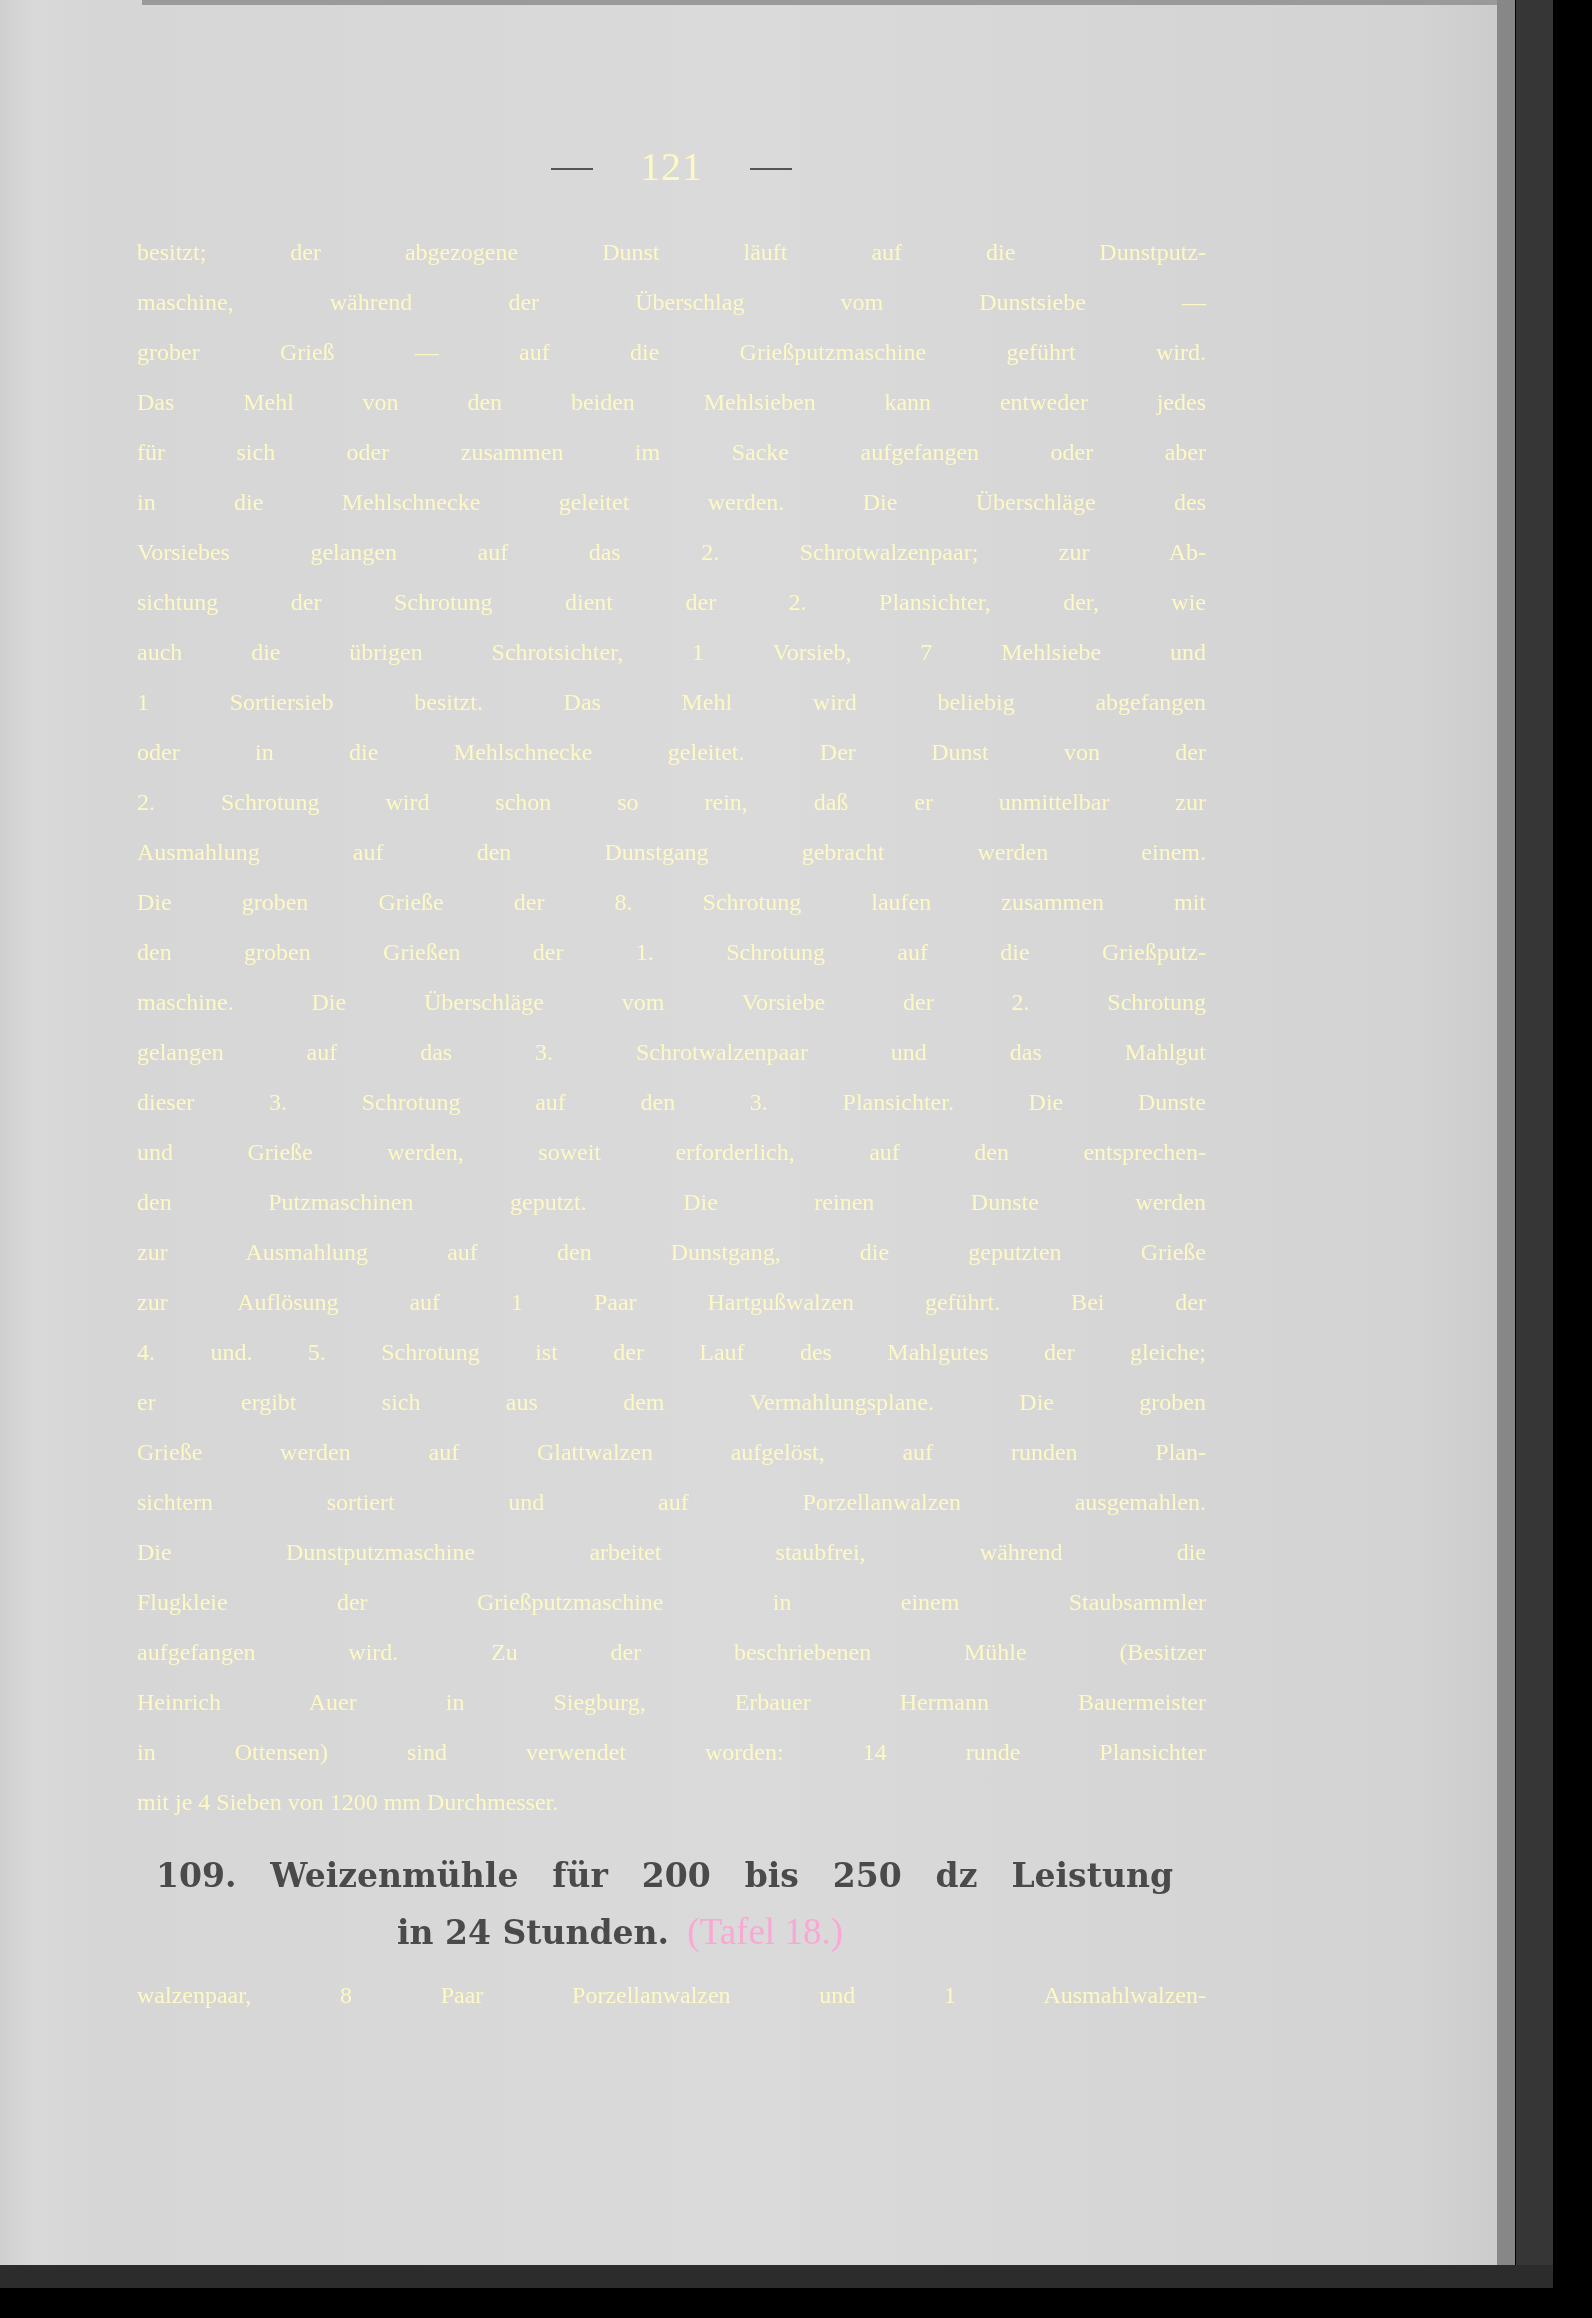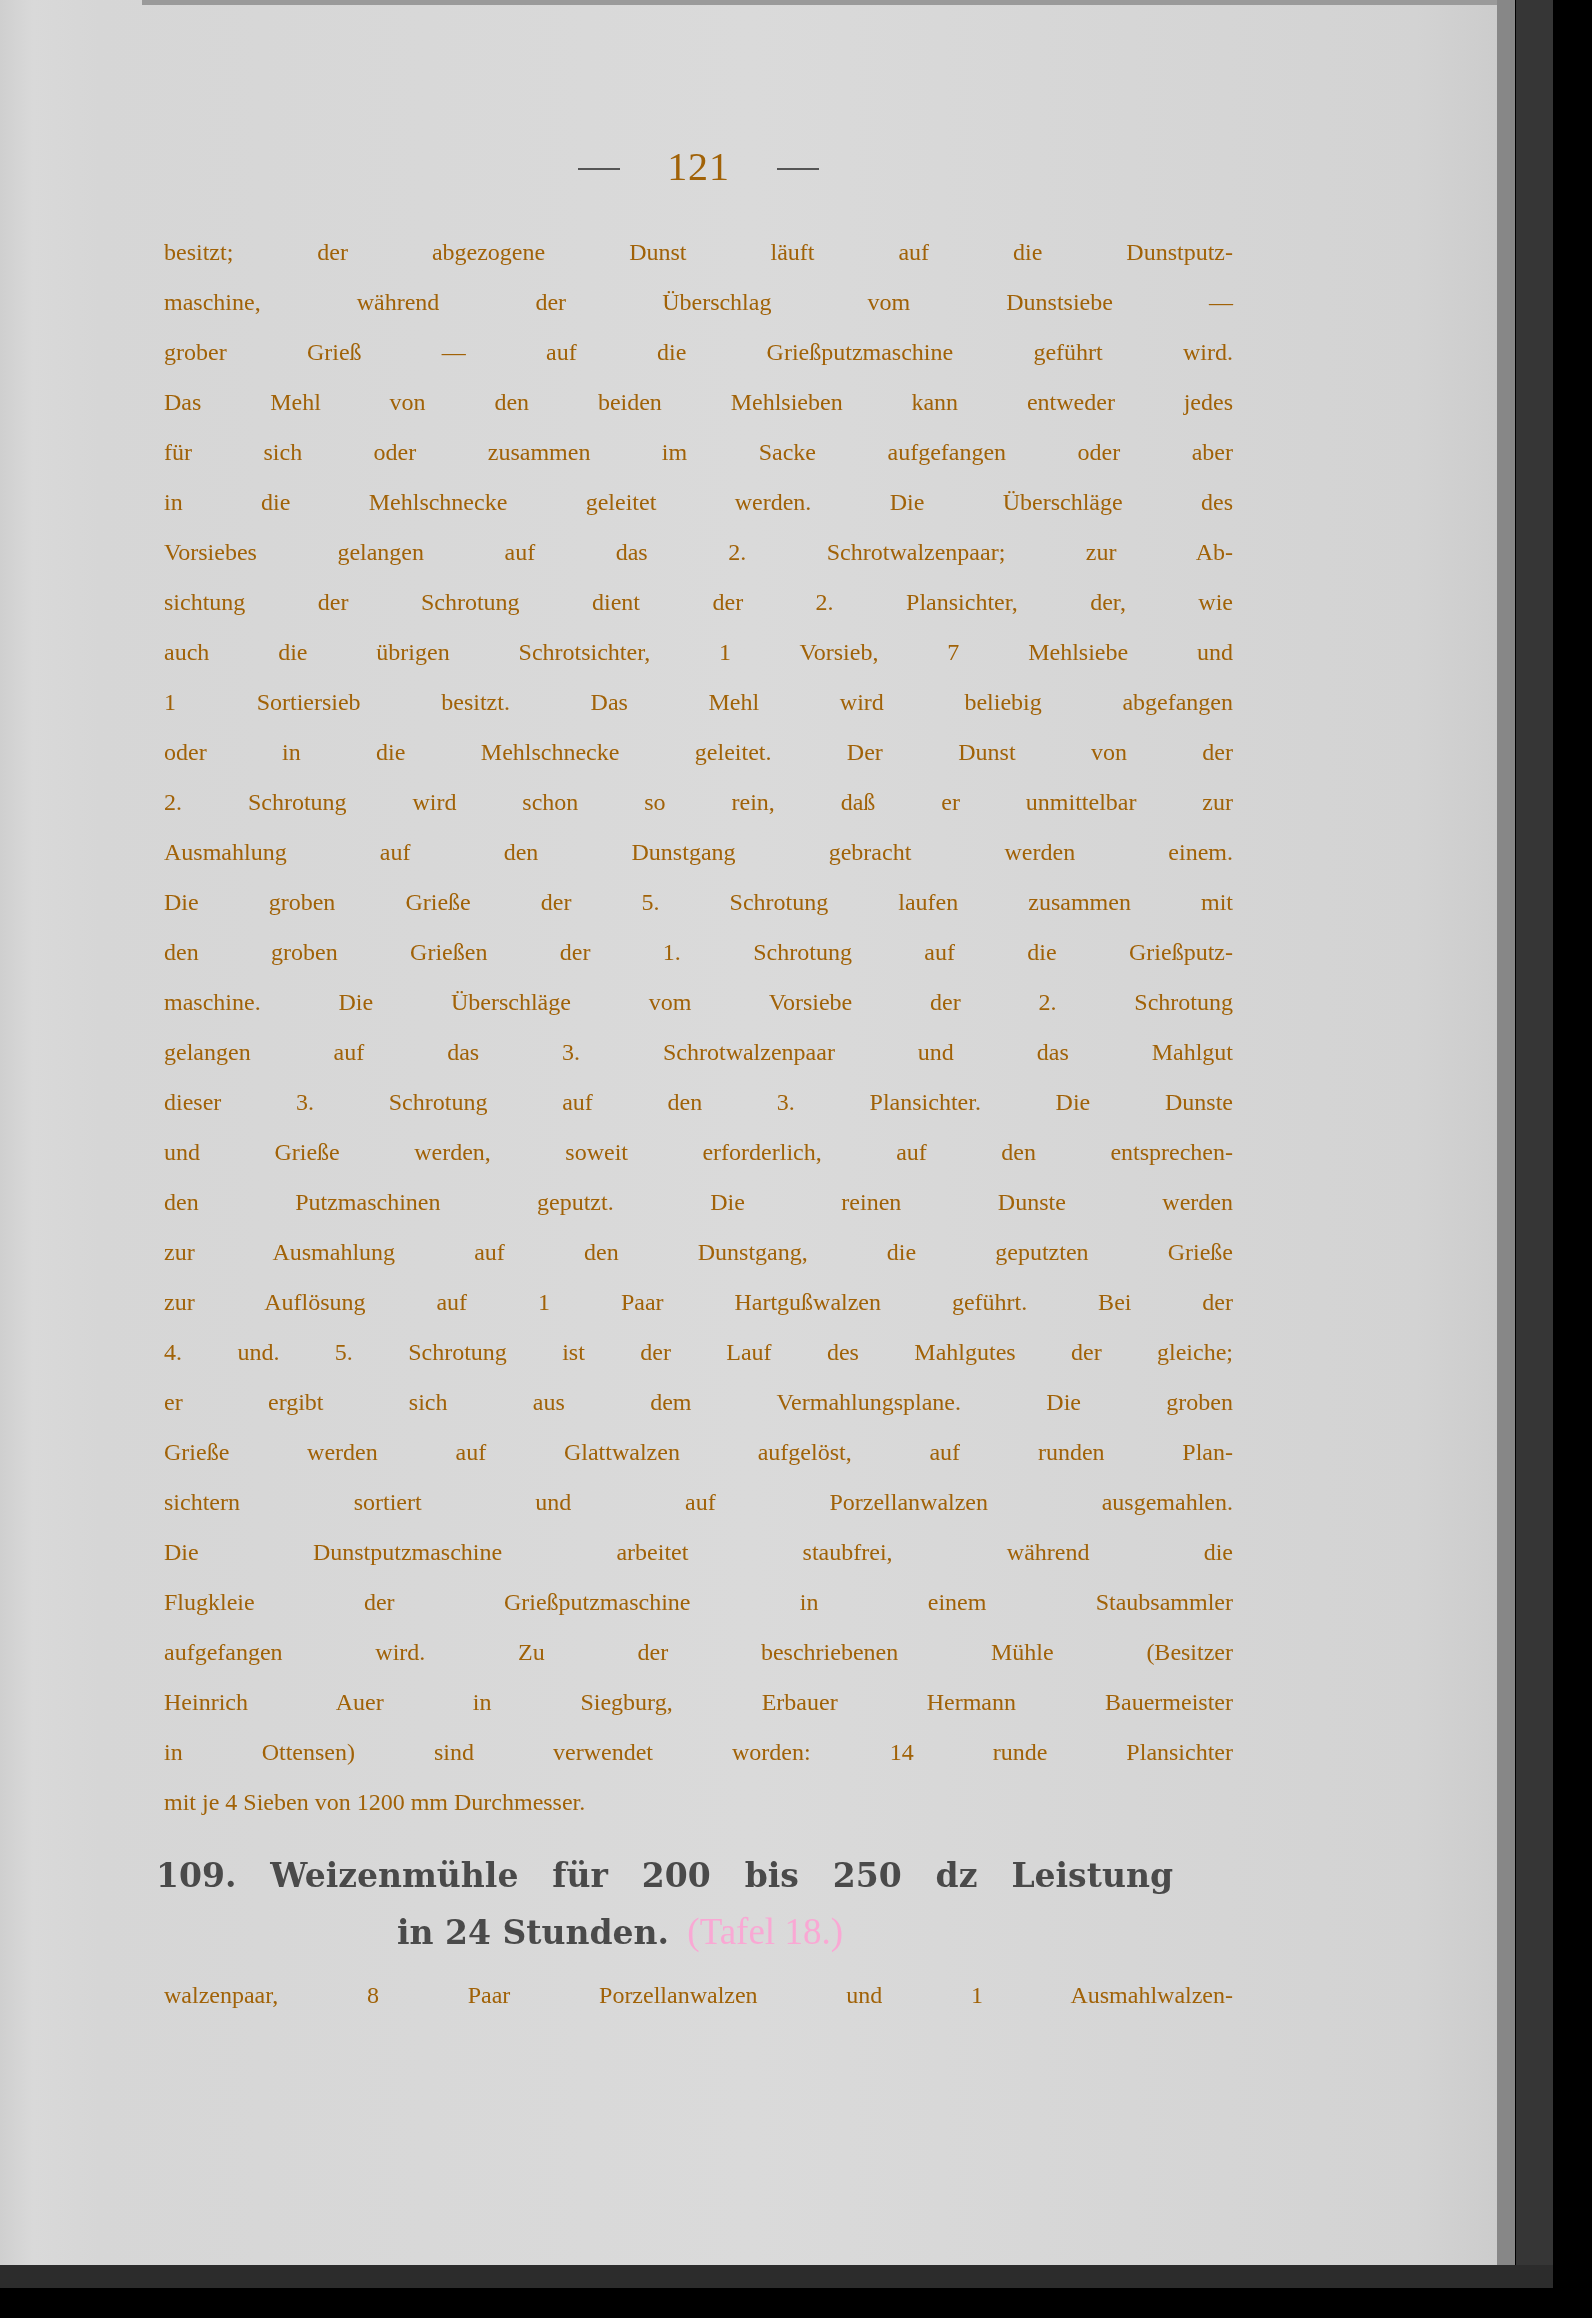--- a/index.html
+++ b/index.html
@@ -12,22 +12,21 @@
     background: linear-gradient(90deg, #cfcfcf 0px, #d9d9d9 33px, #d6d6d6 100px, #dadada 750px, #d3d3d3 1416px, #cccccc 1497px);
   }
   .page-top-edge {
     position: absolute; left: 142px; top: 0; width: 1358px; height: 5px; background: #9a9a9a;
   }
   .right-edge-1 { position: absolute; left: 1497px; top: 0; width: 18.3px; height: 2282px; background: #878787; }
   .right-edge-2 { position: absolute; left: 1516px; top: 0; width: 37px; height: 2282px; background: #363636; }
   .bottom-edge { position: absolute; left: 0; top: 2265px; width: 1553px; height: 23px; background: #2c2c2c; }
   .text {
     font-family: "Liberation Serif", "DejaVu Serif", serif;
-    color: #a16207;
-    padding-left: 27px;
+    color: #fef9c3;
   }
   .page-number {
     position: absolute; top: 147px; left: 0; width: 1343px; text-align: center;
     font-size: 40px; letter-spacing: 0.8px; line-height: 40px;
   }
   .page-number .dash { display: inline-block; width: 42px; height: 1.7px; background: #555; vertical-align: middle; margin: 0 47px; position: relative; top: -1.7px; }
   .body-block {
     position: absolute; left: 137px; top: 227px; width: 1069px;
   }
   .line {
@@ -65,21 +64,21 @@
   <span class="line">Das Mehl von den beiden Mehlsieben kann entweder jedes</span>
   <span class="line">für sich oder zusammen im Sacke aufgefangen oder aber</span>
   <span class="line">in die Mehlschnecke geleitet werden. Die Überschläge des</span>
   <span class="line">Vorsiebes gelangen auf das 2. Schrotwalzenpaar; zur Ab-</span>
   <span class="line">sichtung der Schrotung dient der 2. Plansichter, der, wie</span>
   <span class="line">auch die übrigen Schrotsichter, 1 Vorsieb, 7 Mehlsiebe und</span>
   <span class="line">1 Sortiersieb besitzt. Das Mehl wird beliebig abgefangen</span>
   <span class="line">oder in die Mehlschnecke geleitet. Der Dunst von der</span>
   <span class="line">2. Schrotung wird schon so rein, daß er unmittelbar zur</span>
   <span class="line">Ausmahlung auf den Dunstgang gebracht werden einem.</span>
-  <span class="line">Die groben Grieße der 5. Schrotung laufen zusammen mit</span>
+  <span class="line">Die groben Grieße der 8. Schrotung laufen zusammen mit</span>
   <span class="line">den groben Grießen der 1. Schrotung auf die Grießputz-</span>
   <span class="line">maschine. Die Überschläge vom Vorsiebe der 2. Schrotung</span>
   <span class="line">gelangen auf das 3. Schrotwalzenpaar und das Mahlgut</span>
   <span class="line">dieser 3. Schrotung auf den 3. Plansichter. Die Dunste</span>
   <span class="line">und Grieße werden, soweit erforderlich, auf den entsprechen-</span>
   <span class="line">den Putzmaschinen geputzt. Die reinen Dunste werden</span>
   <span class="line">zur Ausmahlung auf den Dunstgang, die geputzten Grieße</span>
   <span class="line">zur Auflösung auf 1 Paar Hartgußwalzen geführt. Bei der</span>
   <span class="line">4. und. 5. Schrotung ist der Lauf des Mahlgutes der gleiche;</span>
   <span class="line">er ergibt sich aus dem Vermahlungsplane. Die groben</span>

